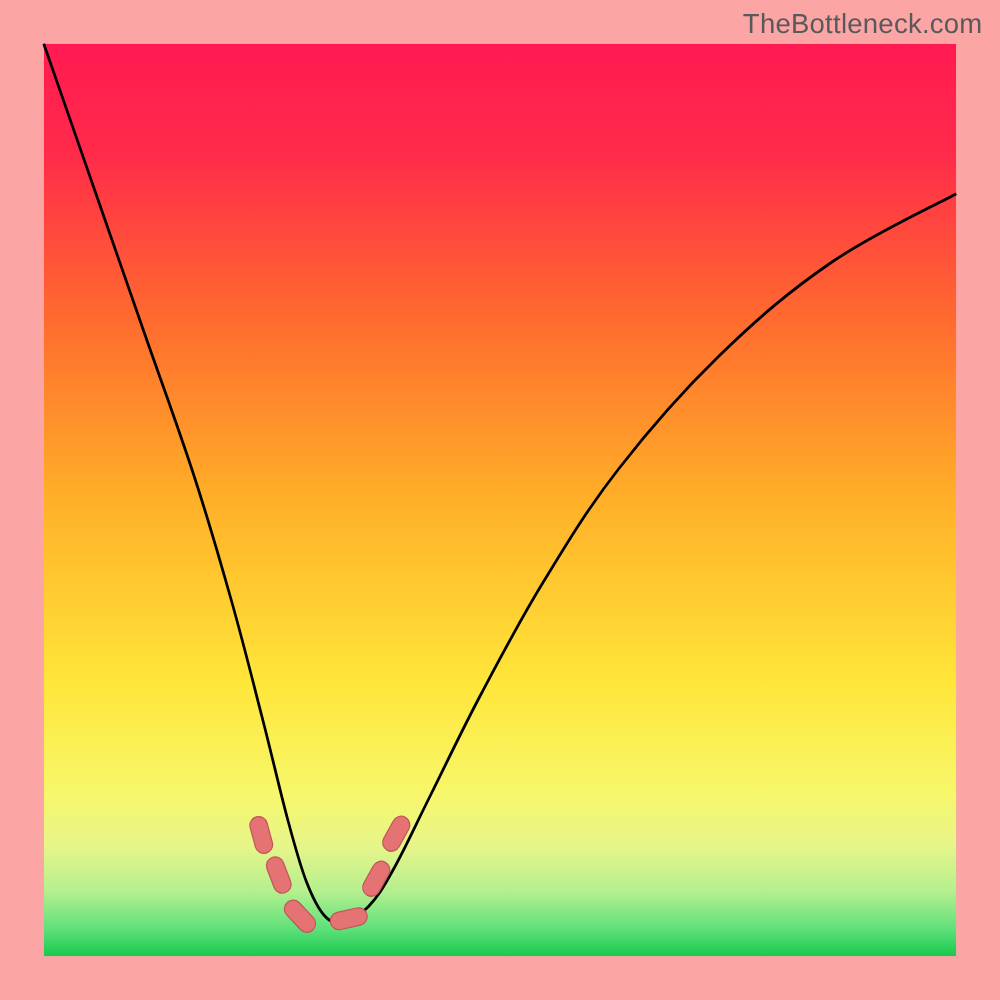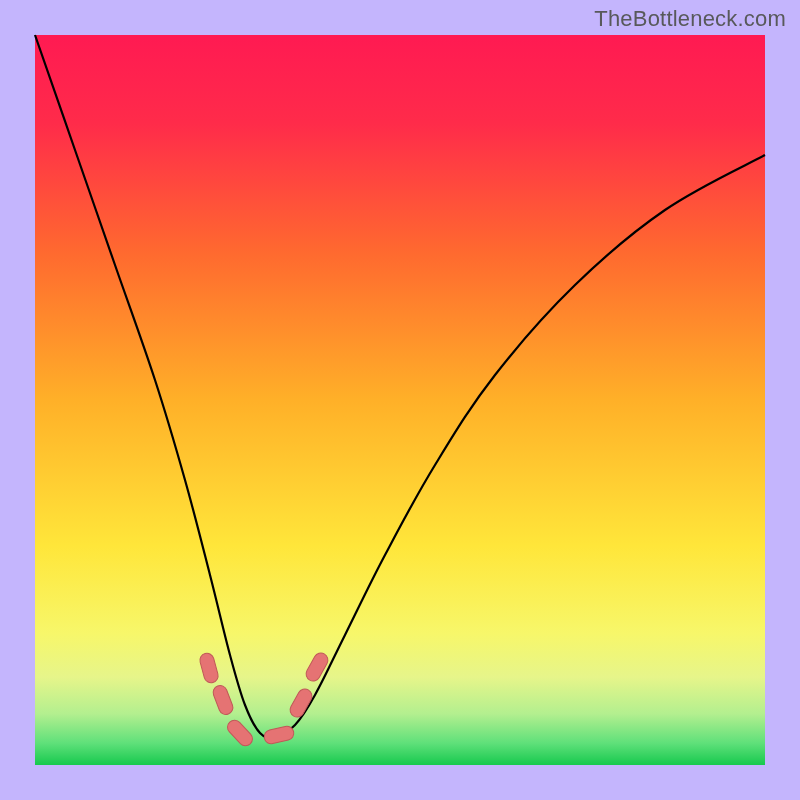--- a/index.html
+++ b/index.html
@@ -10,21 +10,21 @@
     overflow: hidden;
     background: #000;
     font-family: Arial, Helvetica, sans-serif;
   }
   .frame {
     position: absolute;
     top: 0;
     left: 0;
     width: 800px;
     height: 800px;
-    background: #c4b5fd;
+    background: #fca5a5;
   }
   .plot {
     position: absolute;
     top: 35px;
     left: 35px;
     width: 730px;
     height: 730px;
   }
   .gradient {
     position: absolute;

